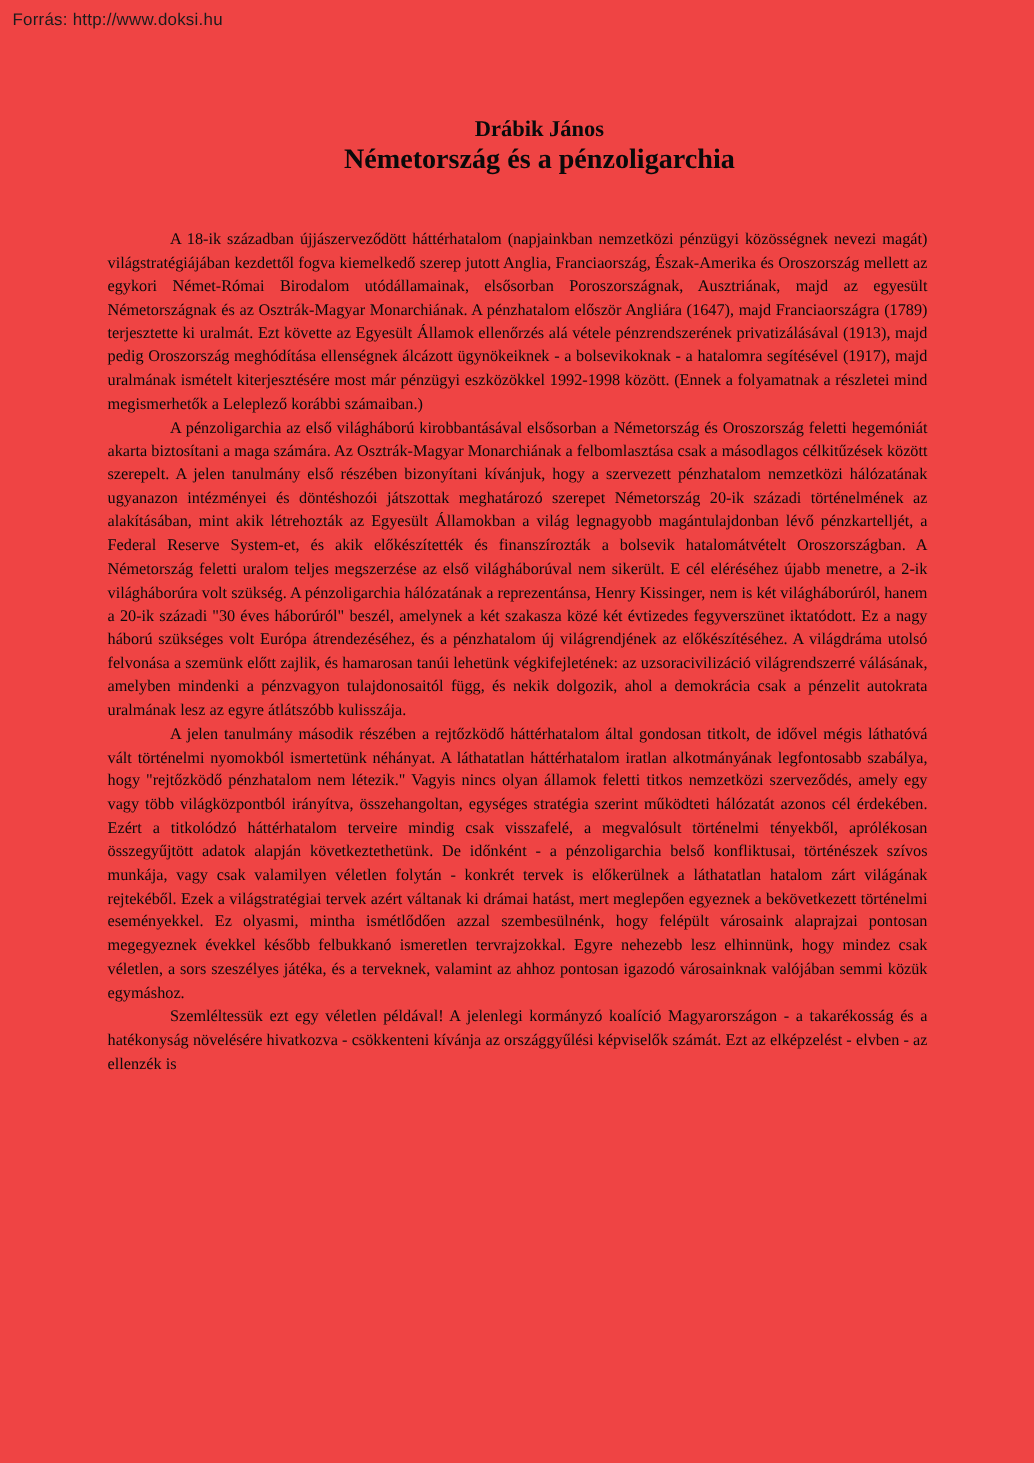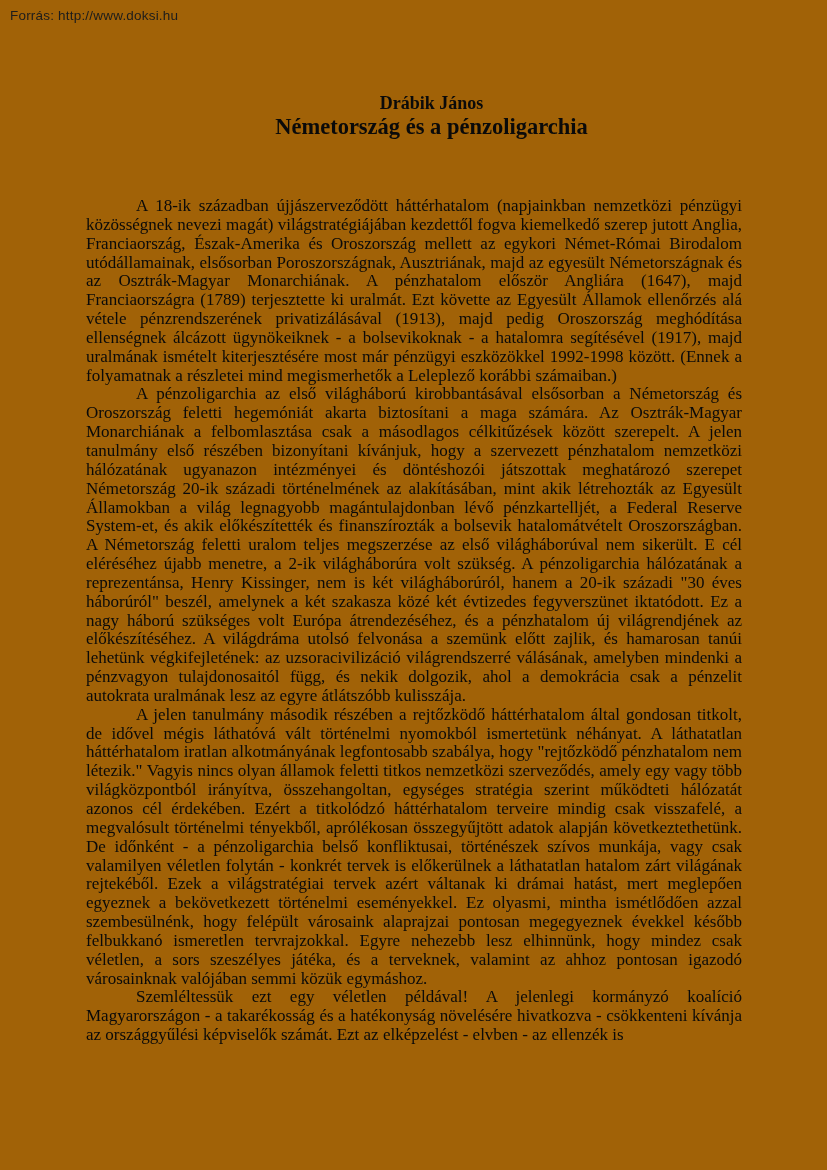--- a/index.html
+++ b/index.html
@@ -4,21 +4,21 @@
 <style>
   html, body {
     margin: 0;
     padding: 0;
     background: #ffffff;
   }
   .page {
     position: relative;
     width: 827px;
     height: 1170px;
-    background: #a16207;
+    background: #ef4444;
     color: #0a0a0a;
     font-family: "Liberation Serif", serif;
     overflow: hidden;
   }
   .source-header {
     position: absolute;
     top: 8px;
     left: 10px;
     font-family: "Liberation Sans", sans-serif;
     font-size: 13.5px;
@@ -38,24 +38,24 @@
     line-height: 20px;
   }
   .doc-title {
     font-size: 22.5px;
     font-weight: bold;
     line-height: 26px;
     margin-top: 1px;
   }
   .document-body {
     position: absolute;
-    top: 197px;
+    top: 182px;
     left: 86px;
     width: 656px;
-    font-size: 17px;
+    font-size: 13px;
     line-height: 18.85px;
     text-align: justify;
   }
   .document-body p {
     margin: 0;
     padding: 0;
     text-indent: 50px;
   }
   .document-body .bold {
     font-weight: normal;

